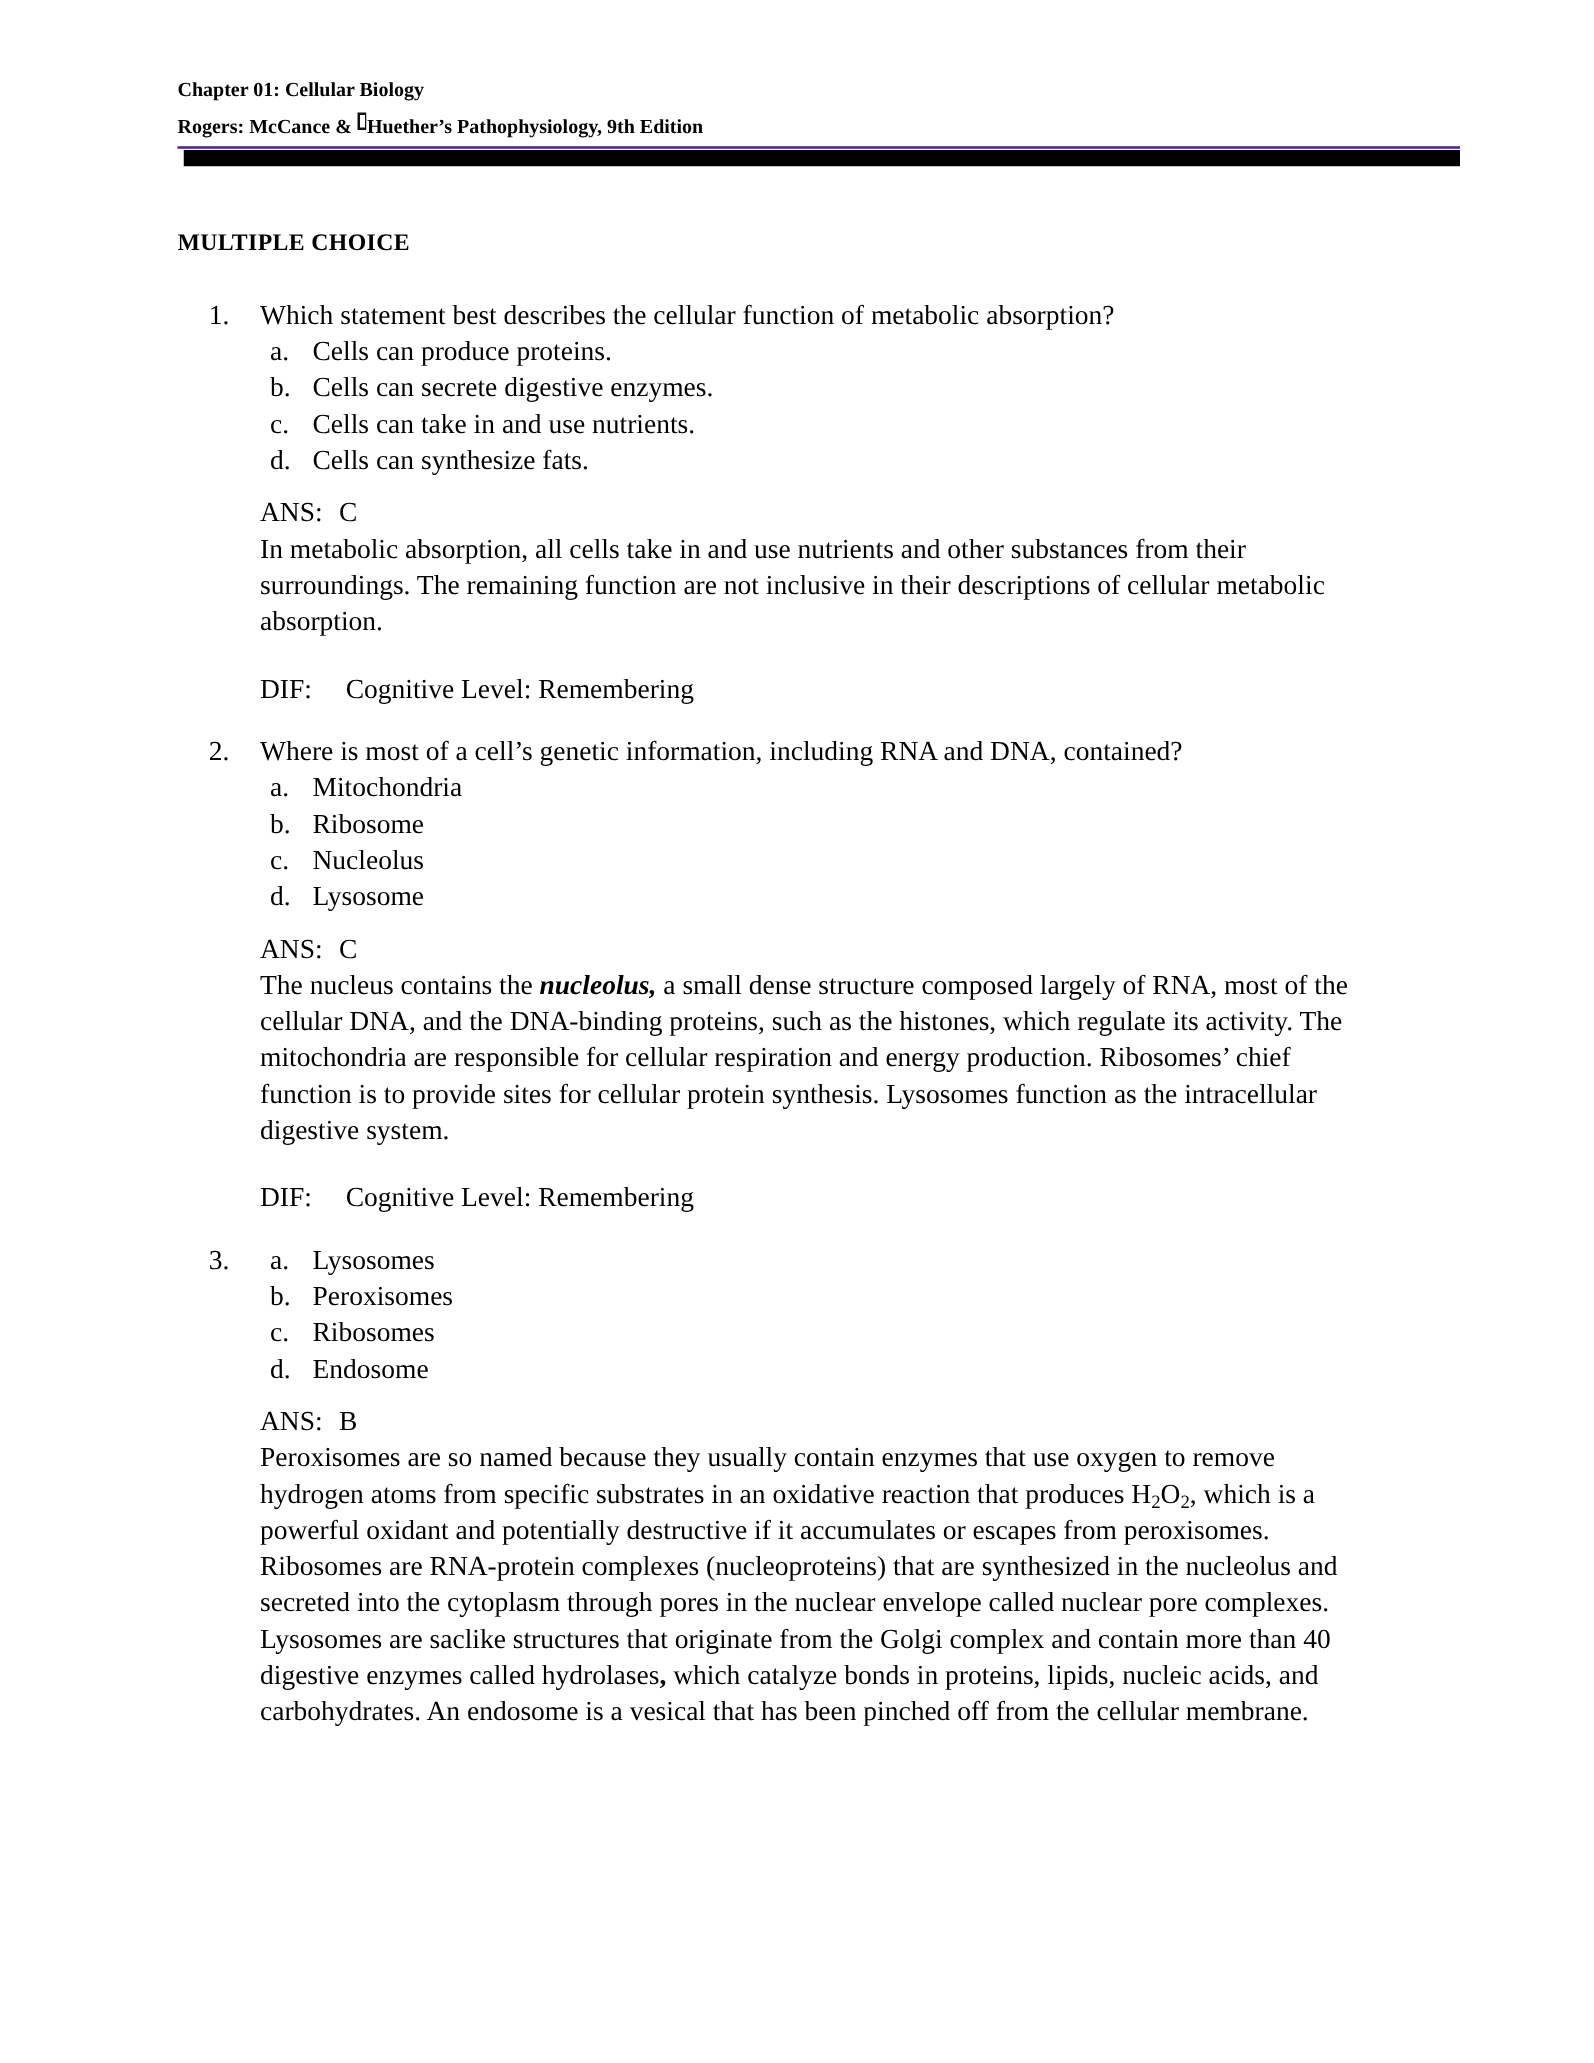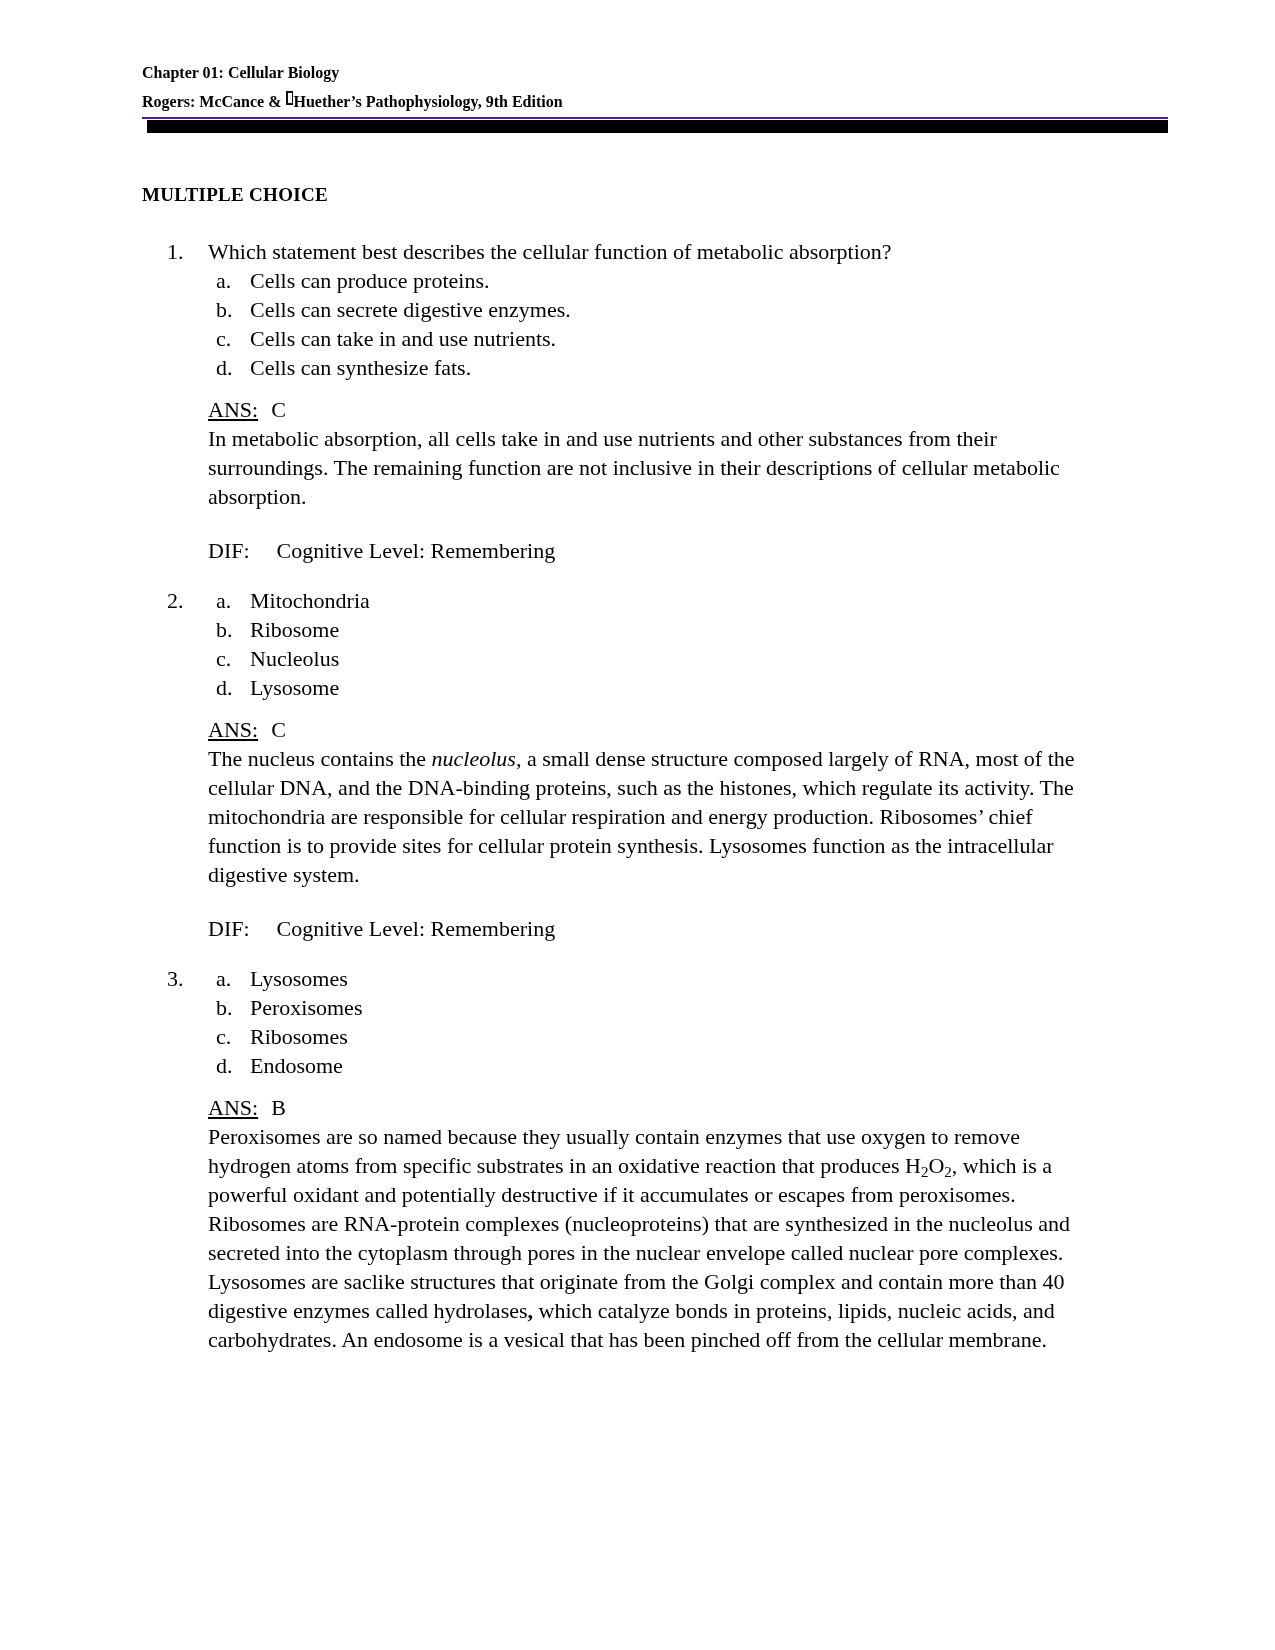--- a/index.html
+++ b/index.html
@@ -59,29 +59,29 @@
     margin-top: 28px;
     padding-left: 66px;
     width: 966px;
   }
   .question + .question { margin-top: 21px; }
   .q-num { position: absolute; left: 25px; top: 0; }
   .q-stem { }
   .opt { position: relative; padding-left: 42px; }
   .opt-letter { position: absolute; left: 8px; }
   .ans-row { margin-top: 13px; }
-  .ans-label { margin-right: 13px; text-decoration: underline; }
+  .ans-label { margin-right: 13px; }
   .rationale { }
   .dif-row { margin-top: 25px; }
   .dif-label { margin-right: 27px; }
 
   
   .rt-b  { font-weight: bold; }
   .rt-i  { }
-  .rt-bi { font-weight: normal; font-style: italic; }
+  .rt-bi { font-weight: bold; font-style: italic; }
   .rt-sub { font-size: 15px; vertical-align: -4px; line-height: 0; }
 </style>
 </head>
 <body>
 
 <div class="doc-header">
   <div class="hline">Chapter 01: Cellular Biology</div>
   <div class="hline2-wrap">
     <div class="hline"><span>Rogers: McCance &amp; </span><span class="artifact"></span><span>Huether’s Pathophysiology, 9th Edition</span></div>
   </div>
@@ -115,20 +115,21 @@
       <span class="ans-label">ANS:</span><span class="ans-value">C</span>
     </div>
     <div class="rationale"><span>In metabolic absorption, all cells take in and use nutrients and other substances from their surroundings. The remaining function are not inclusive in their descriptions of cellular metabolic absorption.</span></div>
     <div class="dif-row">
       <span class="dif-label">DIF:</span><span class="dif-value">Cognitive Level: Remembering</span>
     </div>
   </div>
 
   <div class="question">
     <span class="q-num">2.</span>
+    <div class="q-stem"><span>Where is most of a cell’s genetic information, including RNA and DNA, contained?</span></div>
     <div class="opt">
       <span class="opt-letter">a.</span>
       <span class="opt-text">Mitochondria</span>
     </div>
     <div class="opt">
       <span class="opt-letter">b.</span>
       <span class="opt-text">Ribosome</span>
     </div>
     <div class="opt">
       <span class="opt-letter">c.</span>

